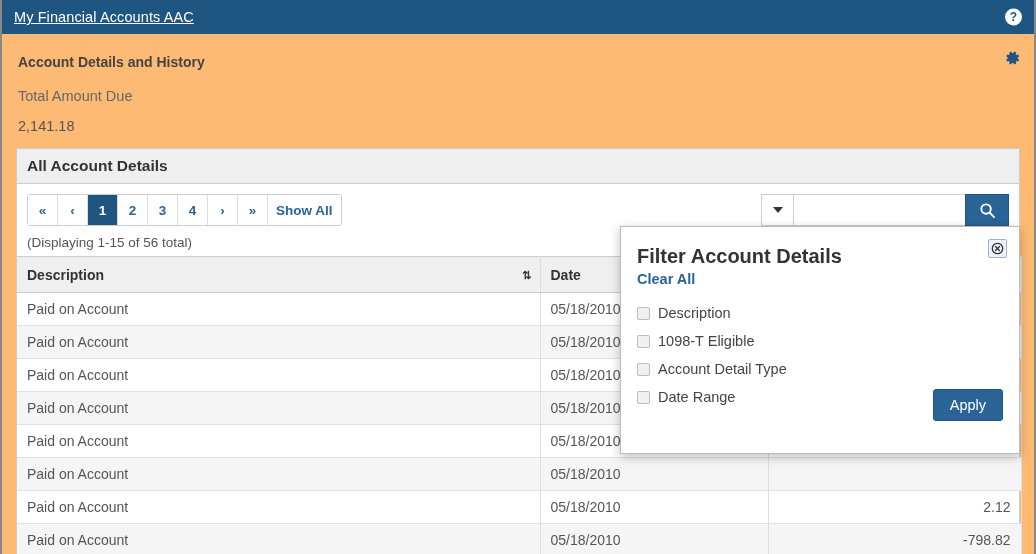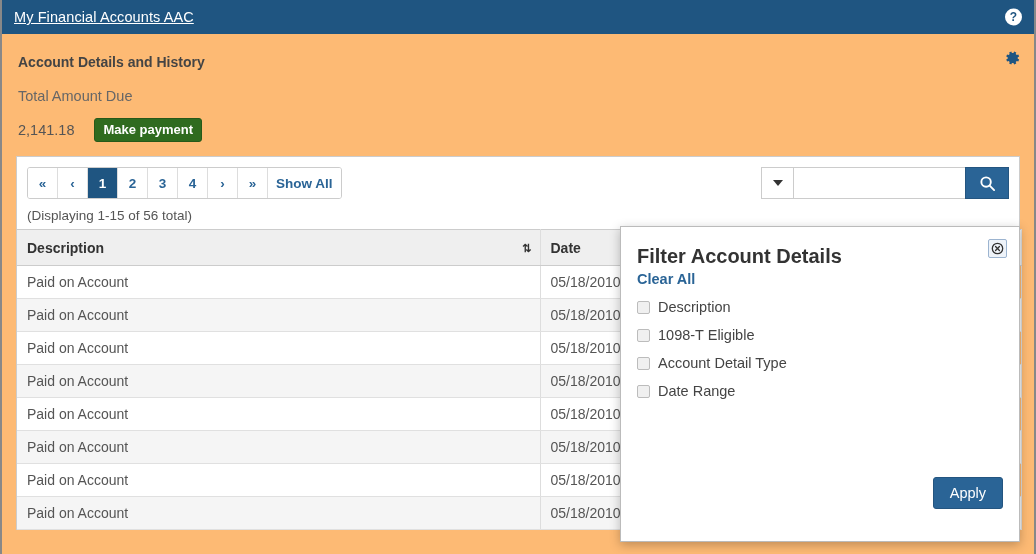--- a/index.html
+++ b/index.html
@@ -250,41 +250,42 @@
   .col-desc { width: 523px; }
   .col-date { width: 228px; }
   .col-amt  { width: 253px; }
 
   
   .filter-popup {
     position: absolute;
     left: 618px;
     top: 226px;
     width: 400px;
-    height: 316px;
+    height: 228px;
     background: #ffffff;
     border: 1px solid #bbbbbb;
     box-shadow: 0 3px 10px rgba(0,0,0,0.25);
     padding: 14px 16px 8px 16px;
     z-index: 50;
   }
   .filter-title {
     font-size: 20px;
     font-weight: bold;
     color: #333333;
     margin: 2px 0 2px 0;
     line-height: 26px;
   }
   .filter-clear {
     display: inline-block;
     font-size: 14.5px;
     font-weight: bold;
     color: #2a6496;
     text-decoration: none;
     cursor: pointer;
+    margin-bottom: 6px;
   }
   .filter-close {
     position: absolute;
     right: 12px; top: 12px;
     width: 19px; height: 19px;
     border: 1px solid #9cb4d0;
     border-radius: 2px;
     background: #eef3f9;
     display: flex;
     align-items: center;
@@ -338,25 +339,25 @@
       <svg width="20" height="20" viewBox="0 0 20 20" fill="#1f5581">
         <path d="M10 6.6a3.4 3.4 0 100 6.8 3.4 3.4 0 000-6.8zm0 5.2a1.8 1.8 0 110-3.6 1.8 1.8 0 010 3.6z"></path>
         <path d="M17.2 11.4l-1.5-.6a5.9 5.9 0 000-1.6l1.5-.6-.9-2.2-1.5.6a6 6 0 00-1.1-1.1l.6-1.5L12.1 3.5l-.6 1.5a5.9 5.9 0 00-1.6 0L9.3 3.5 7.1 4.4l.6 1.5a6 6 0 00-1.1 1.1l-1.5-.6-.9 2.2 1.5.6a5.9 5.9 0 000 1.6l-1.5.6.9 2.2 1.5-.6c.33.43.7.8 1.1 1.1l-.6 1.5 2.2.9.6-1.5a5.9 5.9 0 001.6 0l.6 1.5 2.2-.9-.6-1.5c.43-.33.8-.7 1.1-1.1l1.5.6.9-2.2z"></path>
       </svg>
     </span>
 
     <div class="subtitle">Total Amount Due</div>
 
     <div class="amount-row">
       <span class="amount-value">2,141.18</span>
-      <button class="btn-green">Make payment</button>
     </div>
   </div>
 
   <div class="panel">
+    <div class="panel-head">All Account Details</div>
 
     <div class="panel-toolbar">
       <div class="pager" id="pager">
           <div class="pg">«</div>
           <div class="pg">‹</div>
           <div class="pg active">1</div>
           <div class="pg">2</div>
           <div class="pg">3</div>
           <div class="pg">4</div>
           <div class="pg">›</div>

